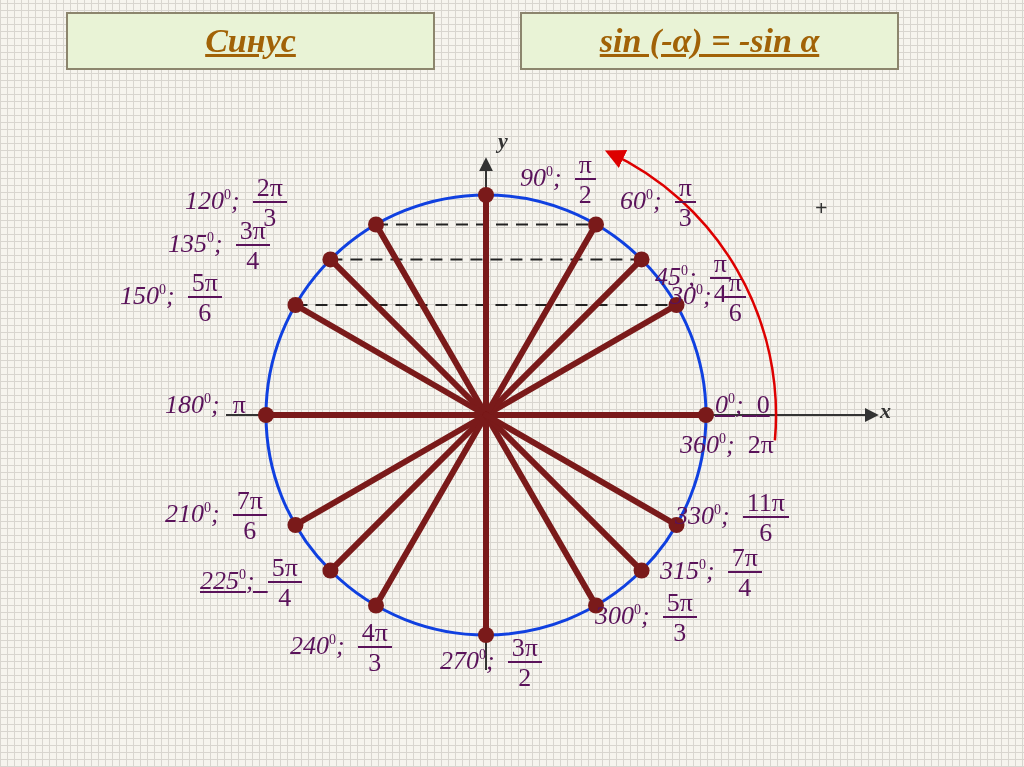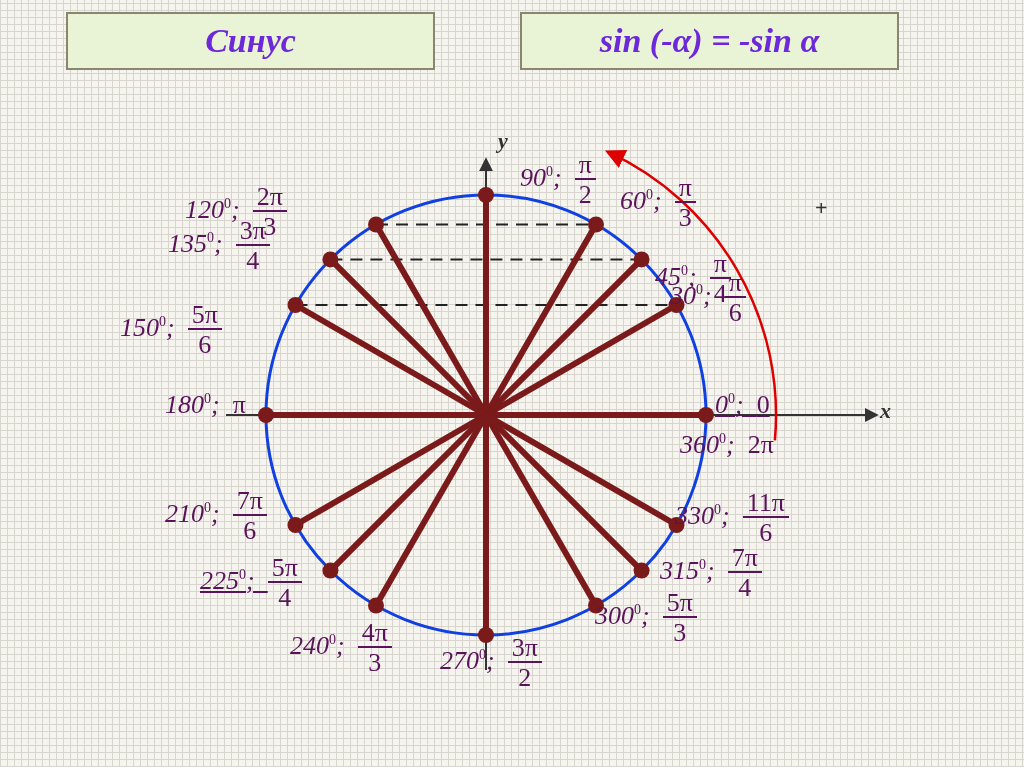--- a/index.html
+++ b/index.html
@@ -5,21 +5,21 @@
   html,body{margin:0;padding:0;width:1024px;height:767px;overflow:hidden;
     font-family:'Times New Roman',serif;}
   .bg{position:absolute;inset:0;
     background:
       repeating-linear-gradient(0deg,#d8d5cf 0 1px,transparent 1px 7px),
       repeating-linear-gradient(90deg,#d8d5cf 0 1px,transparent 1px 7px),
       #f6f4ee;}
   .title-box{position:absolute;top:12px;height:54px;
     background:#e9f3d6;border:2px solid #8c856d;display:flex;
     align-items:center;justify-content:center;
-    color:#6d28d9;font-style:italic;font-weight:bold;font-size:34px;}
+    color:#a16207;font-style:italic;font-weight:bold;font-size:34px;text-decoration:underline;}
   .t1{left:66px;width:365px;}
   .t2{left:520px;width:375px;}
   .lbl{position:absolute;white-space:nowrap;font-size:26px;color:#5a125a;
     font-style:italic;}
   sup.deg{font-size:14px;vertical-align:10px;font-style:normal;}
   .frac{display:inline-flex;flex-direction:column;align-items:center;
     line-height:1;vertical-align:middle;font-style:normal;}
   .frac .n{border-bottom:2px solid #5a125a;padding:0 4px;}
   .frac .d{padding-top:2px;}
   .axis-lbl{position:absolute;font-style:italic;font-weight:bold;
@@ -132,25 +132,25 @@
       </span></div>
     <div class="lbl" style="left: 200px; top: 555px; text-decoration: underline;">225<sup class="deg">0</sup>;&nbsp;&nbsp;<span class="frac">
         <span class="n">5π</span>
         <span class="d">4</span>
       </span></div>
     <div class="lbl" style="left: 165px; top: 488px;">210<sup class="deg">0</sup>;&nbsp;&nbsp;<span class="frac">
         <span class="n">7π</span>
         <span class="d">6</span>
       </span></div>
     <div class="lbl" style="left: 165px; top: 390px;">180<sup class="deg">0</sup>;&nbsp;&nbsp;<span style="font-style:normal">π</span></div>
-    <div class="lbl" style="left: 120px; top: 270px; margin-top: 32px;">150<sup class="deg">0</sup>;&nbsp;&nbsp;<span class="frac">
+    <div class="lbl" style="left: 120px; top: 270px;">150<sup class="deg">0</sup>;&nbsp;&nbsp;<span class="frac">
         <span class="n">5π</span>
         <span class="d">6</span>
       </span></div>
     <div class="lbl" style="left: 140px; top: 218px; margin-left: 28px;">135<sup class="deg">0</sup>;&nbsp;&nbsp;<span class="frac">
         <span class="n">3π</span>
         <span class="d">4</span>
       </span></div>
-    <div class="lbl" style="left: 185px; top: 184px;">120<sup class="deg">0</sup>;&nbsp;&nbsp;<span class="frac">
+    <div class="lbl" style="left: 185px; top: 175px;">120<sup class="deg">0</sup>;&nbsp;&nbsp;<span class="frac">
         <span class="n">2π</span>
         <span class="d">3</span>
       </span></div>
   </div>
 
 </body></html>

